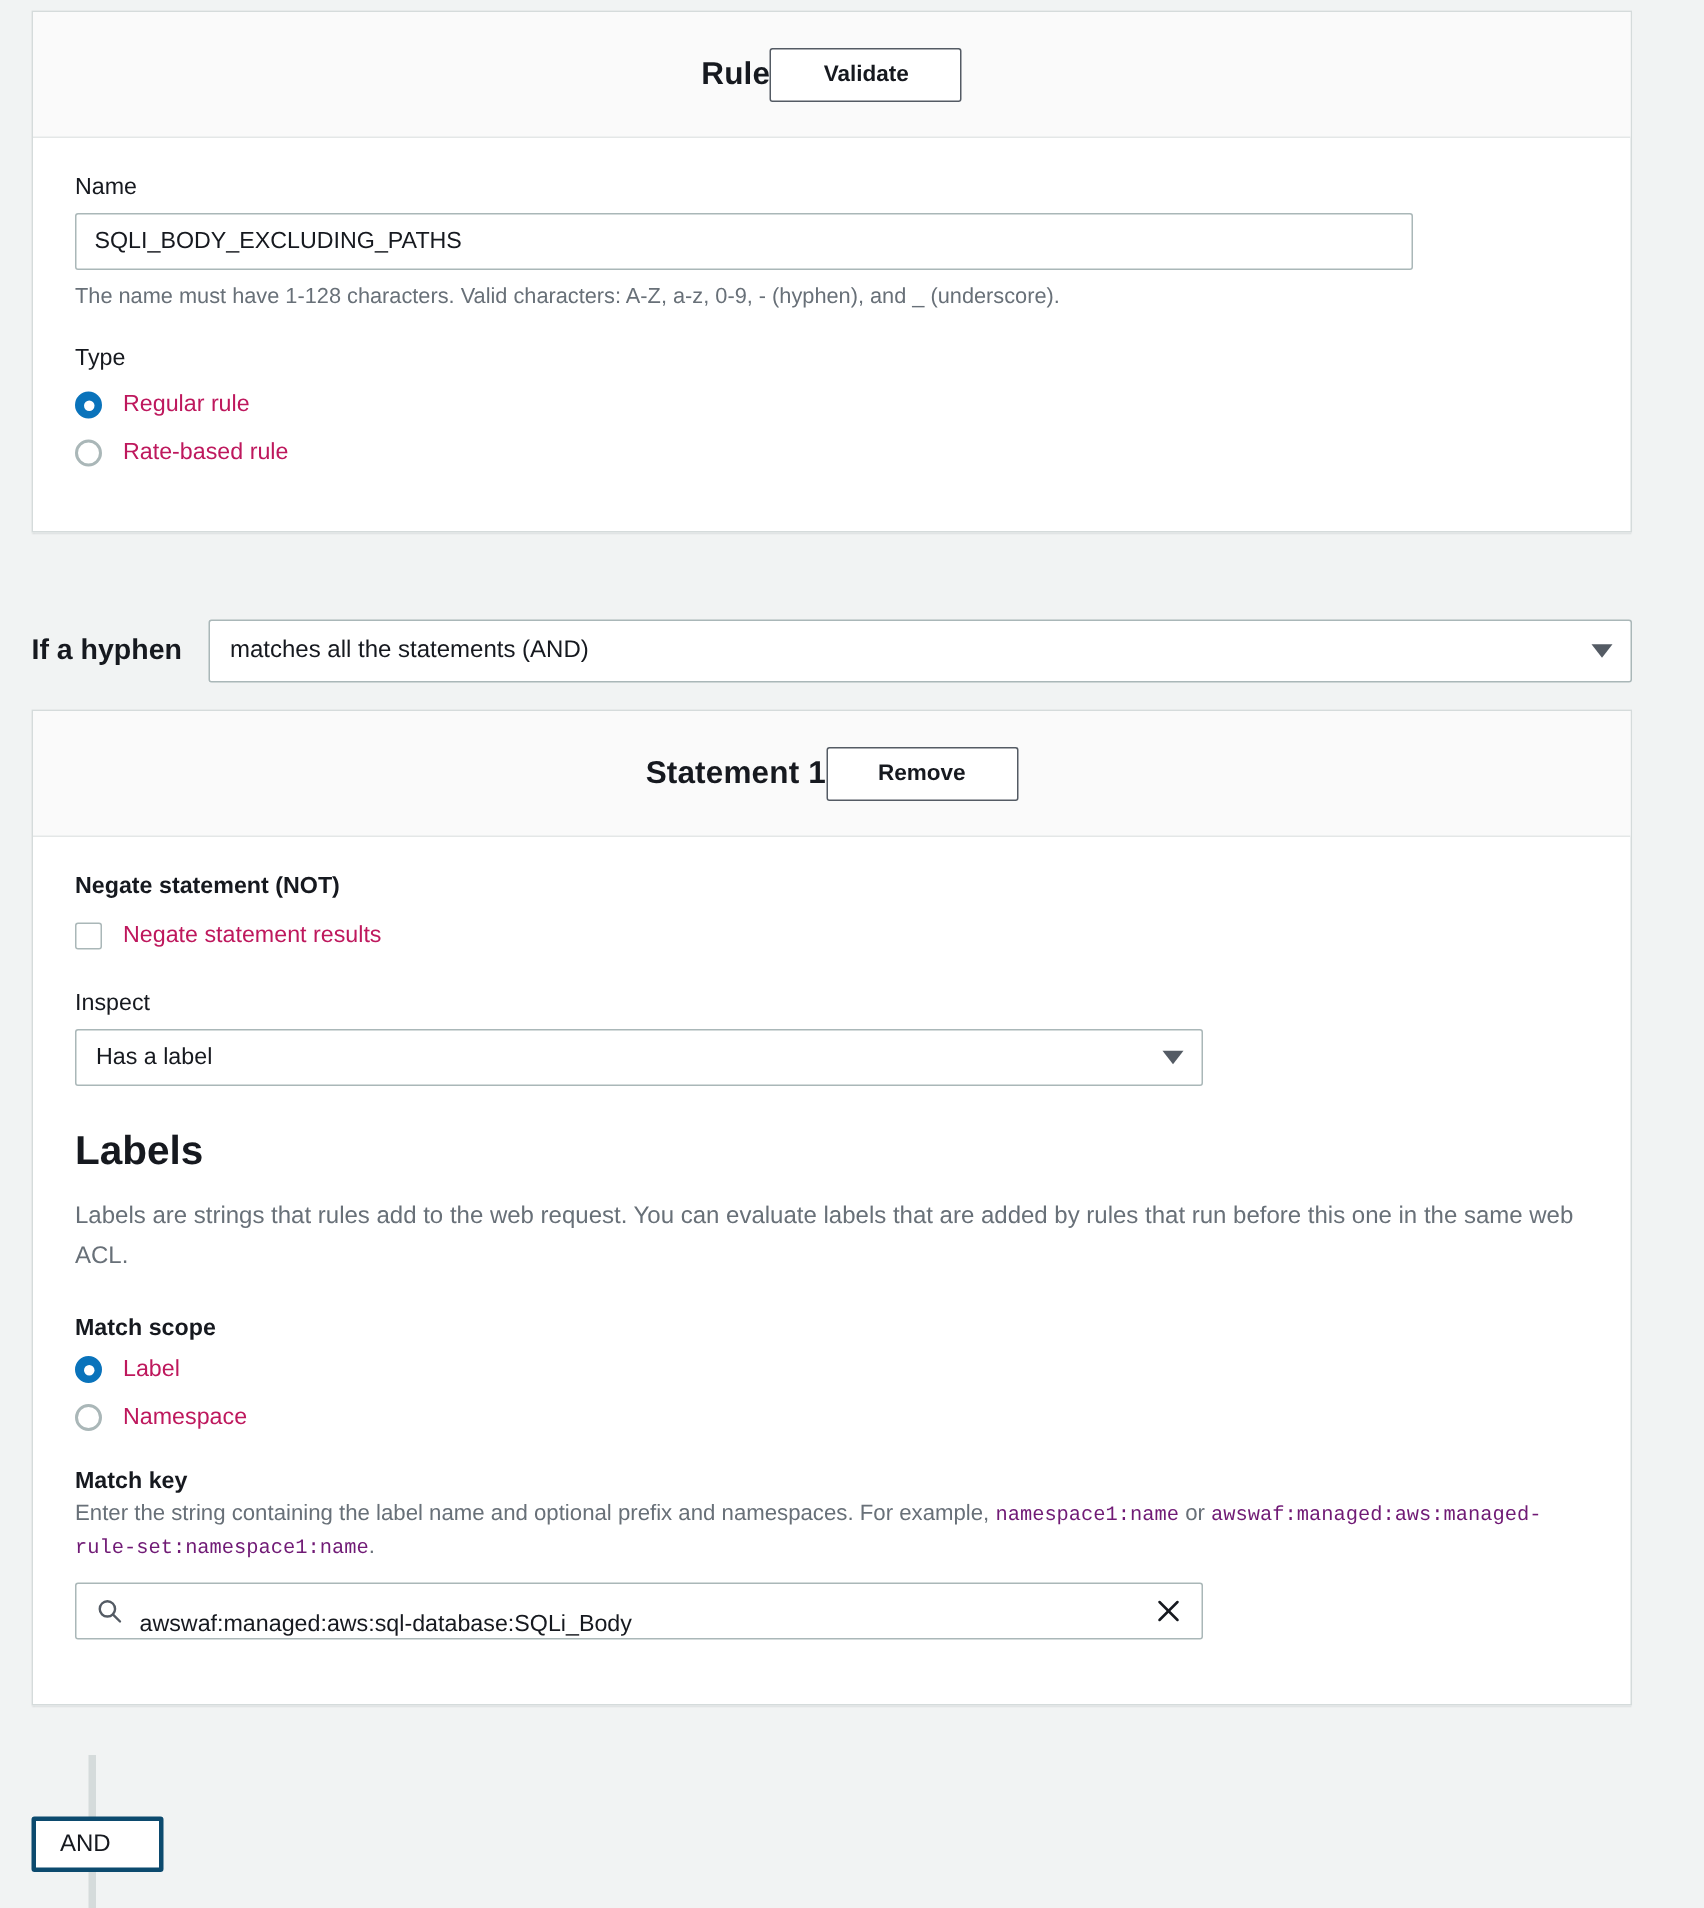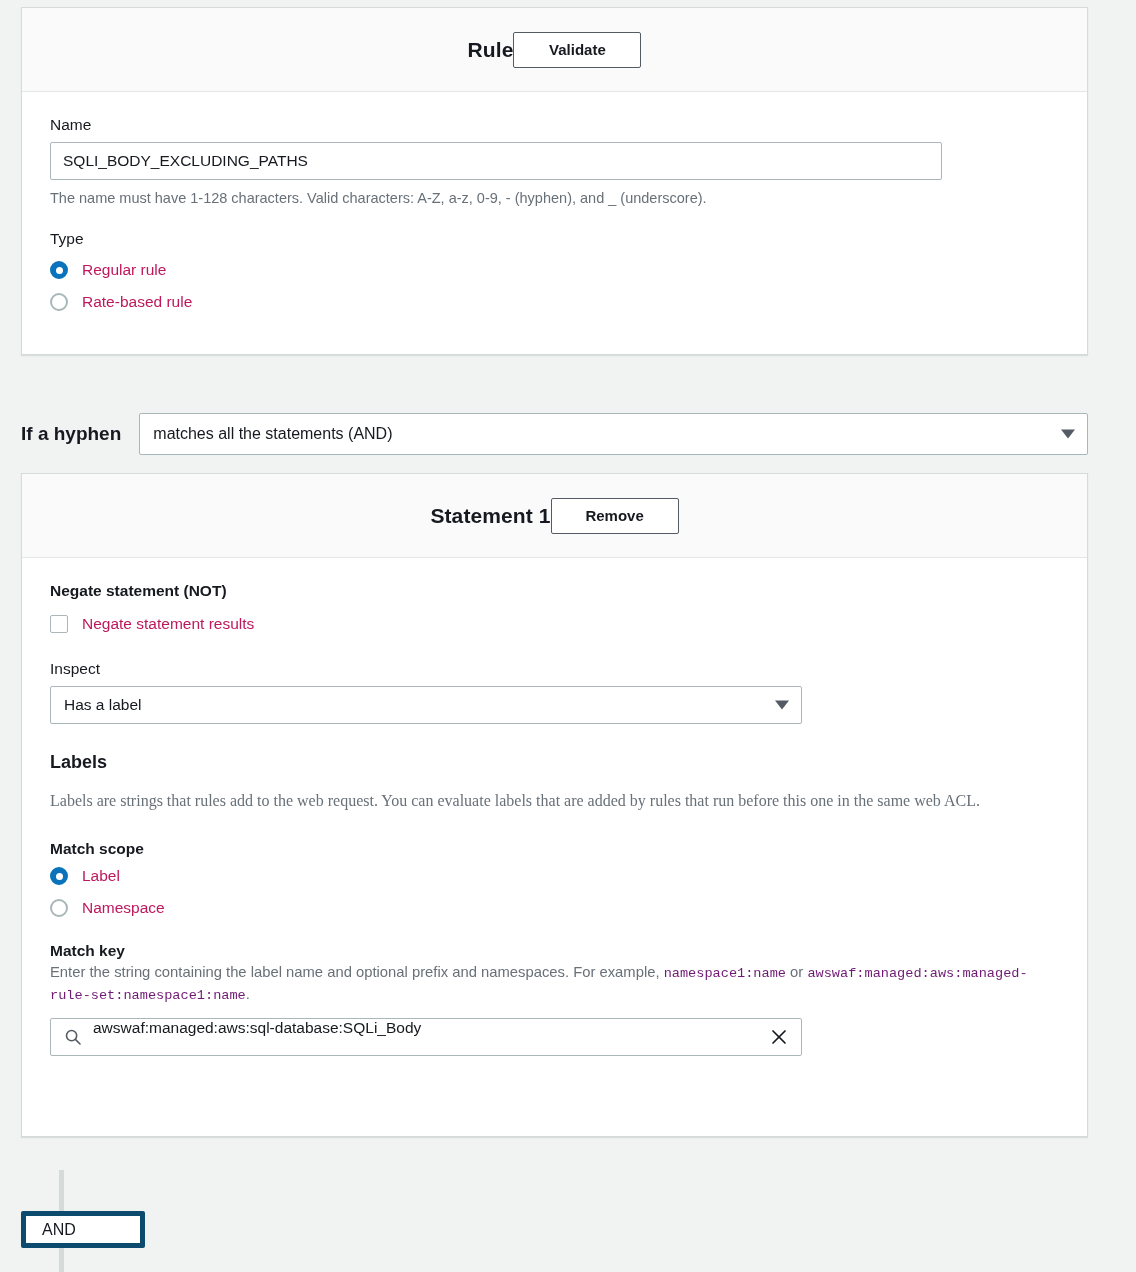--- a/index.html
+++ b/index.html
@@ -157,21 +157,21 @@
 
   
   .search-wrap {
     position: relative;
     width: 752px;
     height: 38px;
     border: 1px solid #aab7b8;
     border-radius: 2px;
     background: #fff;
     display: flex;
-    align-items: flex-start;
+    align-items: flex-end;
     padding: 0 40px 0 42px;
   }
   .search-icon {
     position: absolute;
     left: 14px; top: 50%;
     transform: translateY(-50%);
     width: 16px; height: 16px;
   }
   .search-value {
     font-size: 15.5px;
@@ -181,31 +181,30 @@
   .clear-icon {
     position: absolute;
     right: 14px; top: 50%;
     transform: translateY(-50%);
     width: 16px; height: 16px;
     cursor: pointer;
   }
 
   
   .sec-title {
-    font-size: 18px;
+    font-size: 27px;
     font-weight: bold;
     color: #16191f;
   }
   .sec-desc {
     font-size: 16px;
     color: #687078;
     line-height: 27px;
     margin-top: 14px;
     max-width: 1014px;
-    font-family: Liberation Serif, serif;
   }
   .sub-title {
     font-size: 15.5px;
     font-weight: bold;
     color: #16191f;
   }
   .sub-desc {
     font-size: 14.8px;
     color: #687078;
     line-height: 20px;
@@ -218,24 +217,24 @@
     left: 59px;
     top: 1170px;
     width: 5px;
     height: 102px;
     background: #d5dbdb;
   }
   .and-chip {
     position: absolute;
     left: 21px;
     top: 1211px;
-    width: 124px;
+    width: 88px;
     height: 37px;
     background: #ffffff;
-    border: 5px solid #0c4a6e;
+    border: 3px solid #0c4a6e;
     border-radius: 2px;
     display: flex;
     align-items: center;
     padding-left: 16px;
     font-size: 16px;
     color: #16191f;
   }
 
   
   #rule-card      { left: 21px; top: 7px;   width: 1067px; height: 348px; }

